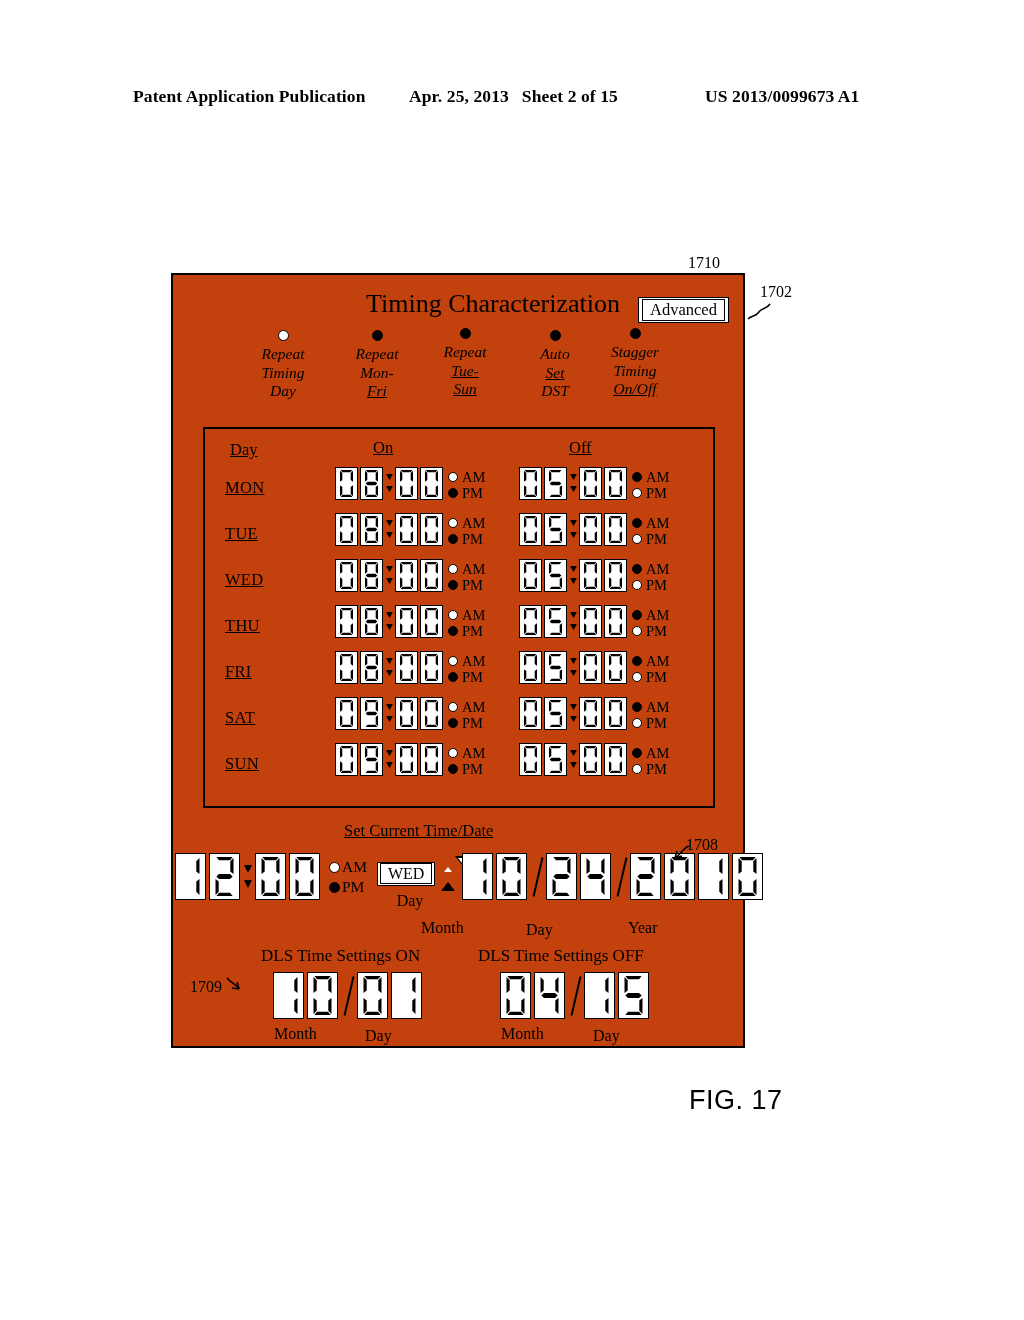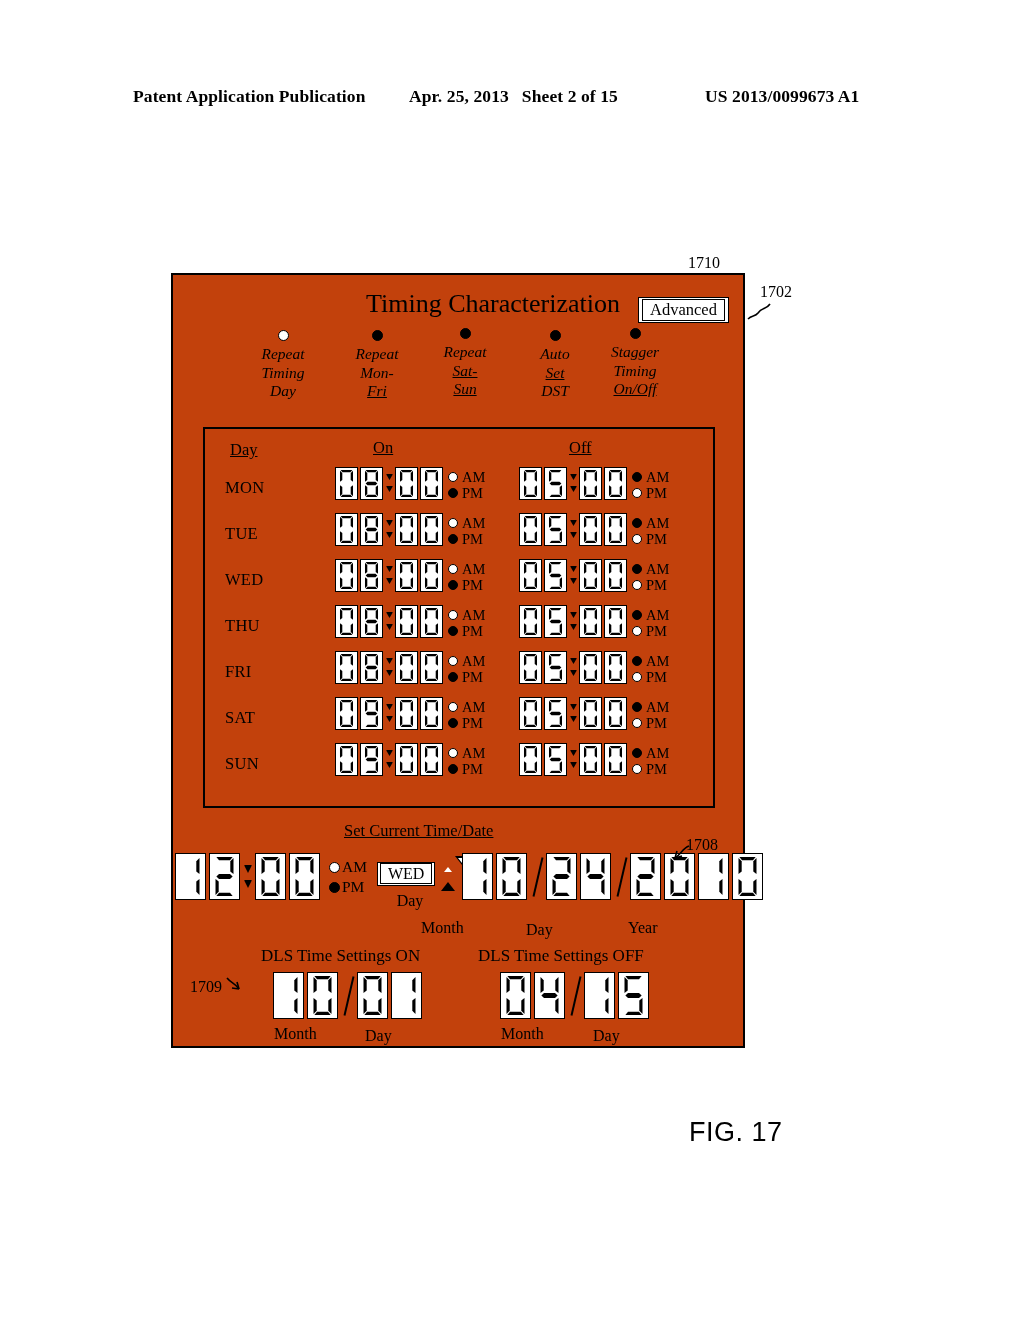--- a/index.html
+++ b/index.html
@@ -61,21 +61,21 @@
     position:absolute;left:30px;top:152px;width:512px;height:381px;
     border:2.1px solid #000;box-sizing:border-box;
   }
   #sched .hdr{position:absolute;font-size:16.5px;text-decoration:underline;}
   #sched .hdr.h-day{left:25px;top:11px;}
   #sched .hdr.h-on{left:168px;top:9px;}
   #sched .hdr.h-off{left:364px;top:9px;}
 
   .srow{position:absolute;left:0;width:512px;height:46px;}
   .srow .dayname{
-    position:absolute;left:20px;top:13px;font-size:16.5px;letter-spacing:.3px;
+    position:absolute;left:20px;top:13px;font-size:16.5px;letter-spacing:.3px;text-decoration:underline;
   }
   .timegrp{position:absolute;top:0;height:46px;}
   .timegrp.on{left:130px;}
   .timegrp.off{left:314px;}
 
   
   .dbox{
     display:inline-block;vertical-align:middle;
     border:1.7px solid #000;background:#fff;
     width:25px;height:36px;position:relative;box-sizing:border-box;
@@ -182,21 +182,21 @@
   
   .dls-title{position:absolute;font-size:17px;white-space:nowrap;}
   .dls-grp{position:absolute;white-space:nowrap;}
   .dls-grp .dbox{width:31px;height:47px;margin-right:3px;}
 
   
   .ref{position:absolute;font-size:16px;font-family:"Liberation Serif",serif;}
   .leader{position:absolute;}
 
   #figlabel{
-    position:absolute;left:689px;top:1117px;
+    position:absolute;left:689px;top:1085px;
     font-family:"Liberation Sans", sans-serif;font-size:27px;letter-spacing:.5px;
   }
 </style>
 </head>
 <body>
 
 <div id="pub-header">
   <span class="h-left">Patent Application Publication</span>
   <span class="h-mid">
     <span>Apr. 25, 2013</span><span class="sheet">Sheet 2 of 15</span>
@@ -245,21 +245,21 @@
     <div class="mode" style="left:94px;top:0px;">
       <span class="dot on"></span>
       <span class="ln">Repeat</span>
       <span class="ln">Mon-</span>
       <span class="ln u">Fri</span>
     </div>
 
     <div class="mode" style="left:182px;top:-2px;">
       <span class="dot on"></span>
       <span class="ln">Repeat</span>
-      <span class="ln u">Sat-</span>
+      <span class="ln u">Tue-</span>
       <span class="ln u">Sun</span>
     </div>
 
     <div class="mode" style="left:272px;top:0px;">
       <span class="dot on"></span>
       <span class="ln">Auto</span>
       <span class="ln u">Set</span>
       <span class="ln">DST</span>
     </div>
 

